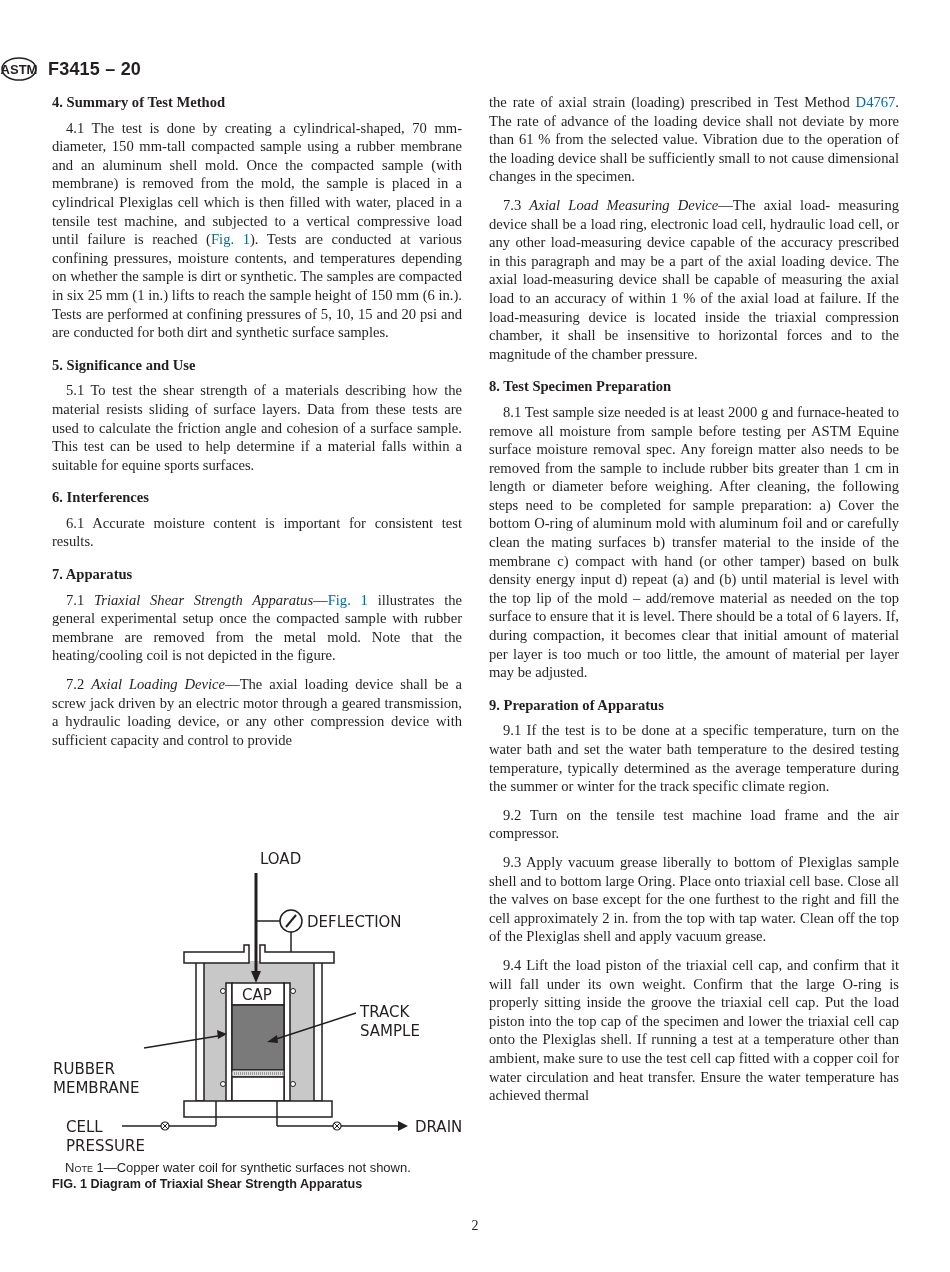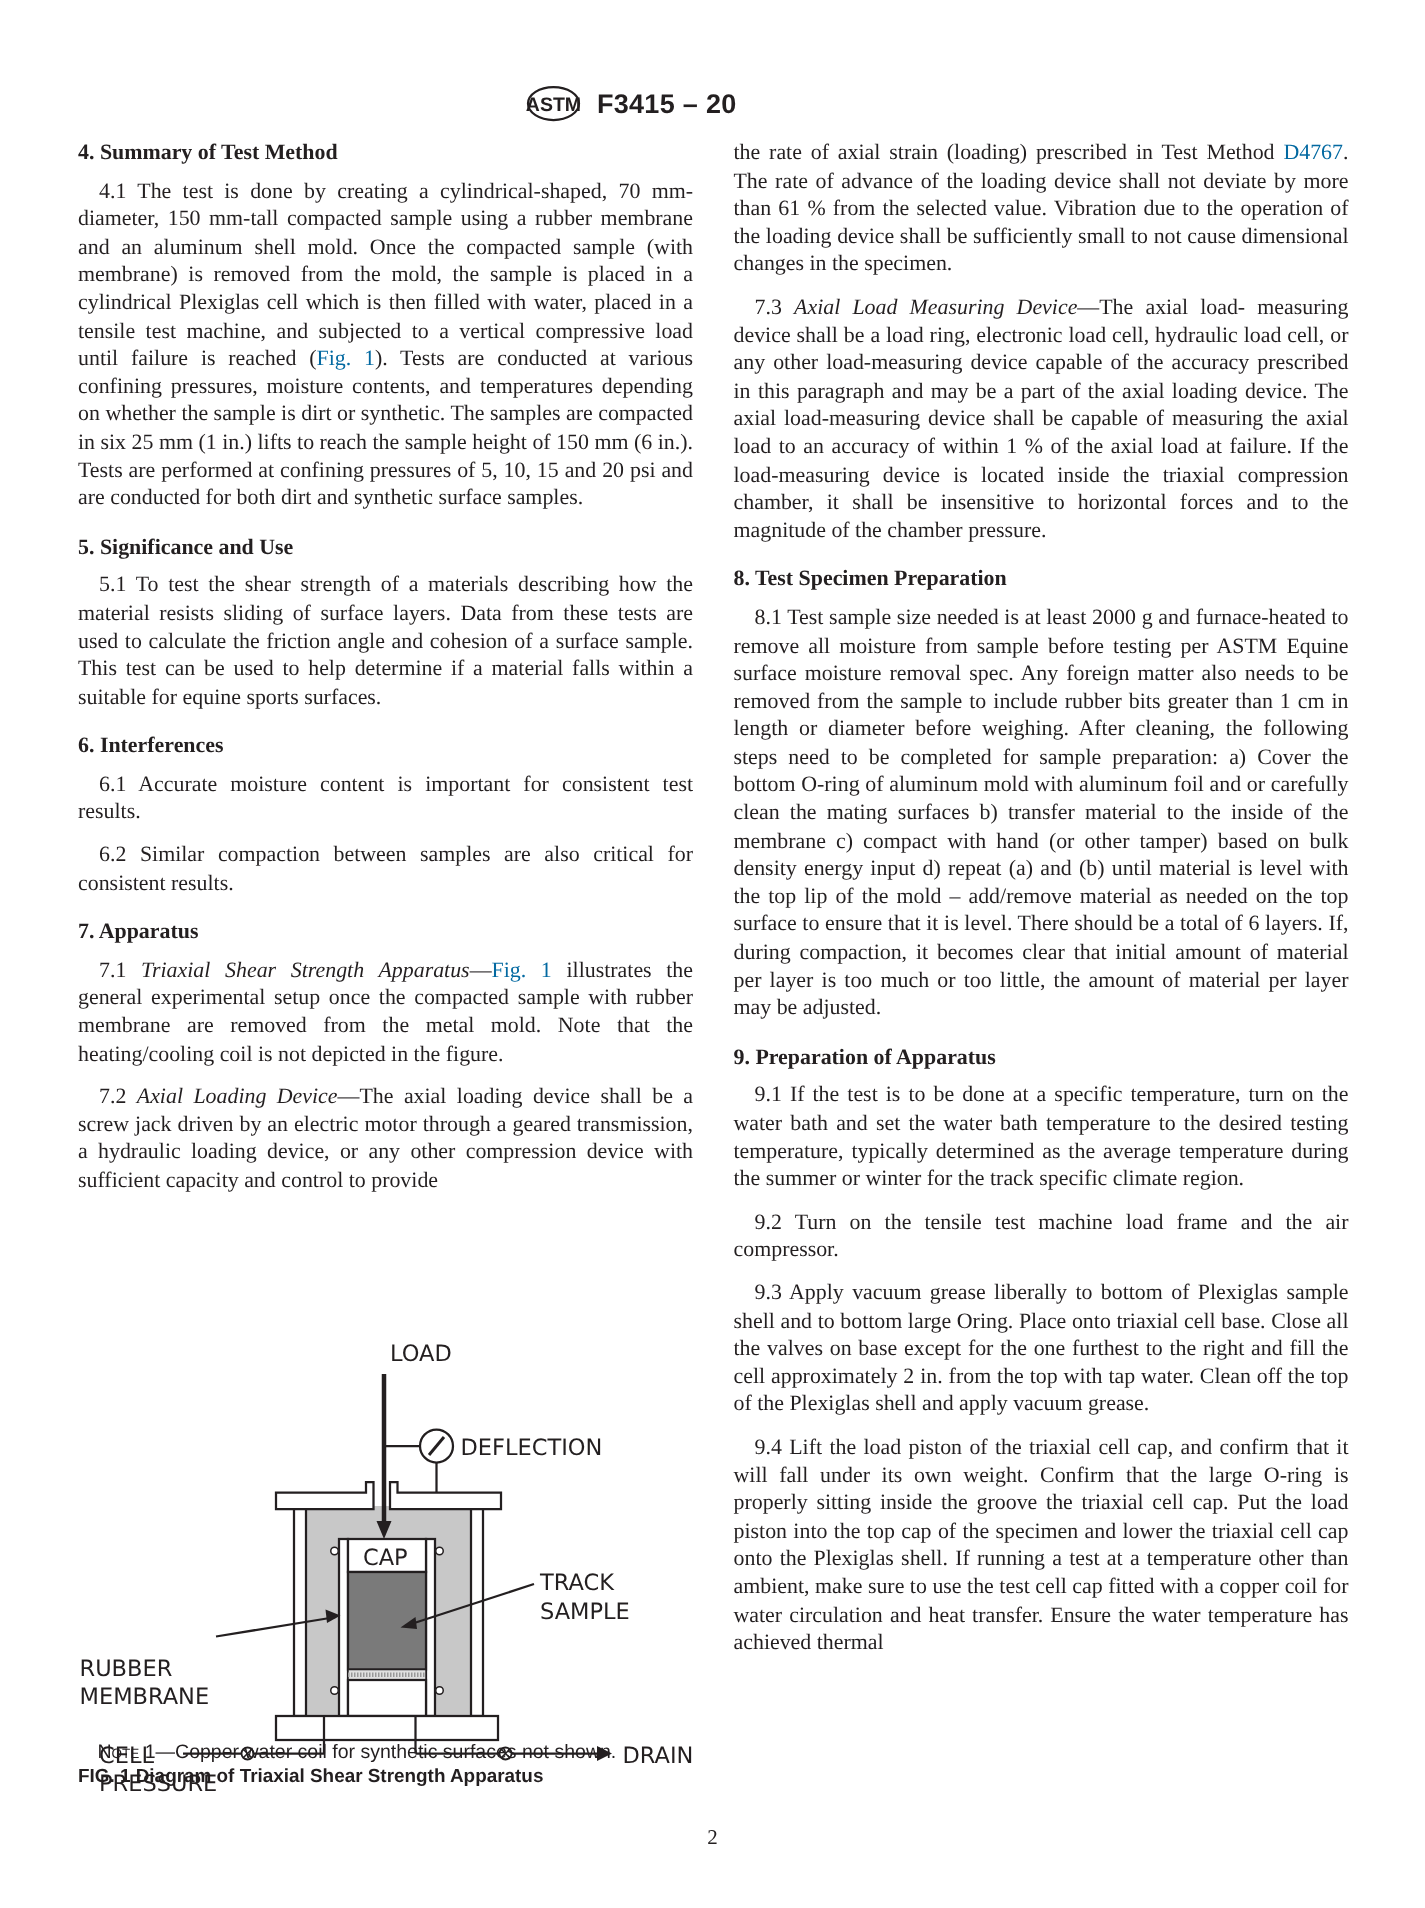--- a/index.html
+++ b/index.html
@@ -1,31 +1,31 @@
 <!DOCTYPE html>
 <html><head>
 <meta charset="utf-8">
 <style>
   html, body { margin:0; padding:0; background:#ffffff; }
   body { width:950px; height:1272px; position:relative; overflow:hidden;
          font-family:"Liberation Serif", "DejaVu Serif", serif; color:#231f20; }
-  .header { position:absolute; top:56px; left:0; width:841px; text-align:center; }
+  .header { position:absolute; top:56px; left:0; width:841px; }
   .header .logo { display:inline-block; vertical-align:middle; width:38px; height:26px; margin-right:6px; }
   .header .code { display:inline-block; vertical-align:middle; font-family:"Liberation Sans", sans-serif;
                   font-weight:bold; font-size:18px; letter-spacing:0.2px; }
   .col { position:absolute; top:93px; width:410px; font-size:14.6px; line-height:18.6px; }
   .col.left { left:52px; }
   .col.right { left:489px; }
   .col p { margin:0 0 10px 0; text-align:justify; text-indent:14px; }
   .col p.cont { text-indent:0; }
   .col h3 { margin:0 0 7px 0; font-size:14.6px; font-weight:bold; }
   .col .section { margin-bottom:14px; }
   .link { color:#0369a1; }
   em { }
-  .figure { position:absolute; left:52px; top:888px; width:410px; height:330px;text-decoration:underline; }
+  .figure { position:absolute; left:52px; top:845px; width:410px; height:330px;text-decoration:underline; }
   .figure svg { position:absolute; left:0; top:0; }
   .fig-note { position:absolute; left:65px; top:1160px; font-size:13px; font-family:Liberation Sans, sans-serif; }
   .fig-note .sc { font-variant:small-caps; }
   .fig-caption { position:absolute; left:52px; top:1177px; width:410px; text-align:left;
                  font-family:"Liberation Sans", sans-serif; font-weight:bold; font-size:12.6px; }
   .page-num { position:absolute; top:1218px; left:0; width:950px; text-align:center; font-size:14px; }
   .diag-label { font-family:"DejaVu Sans", sans-serif; font-size:15px; fill:#231f20; }
 </style>
 </head>
 <body>
@@ -43,21 +43,20 @@
     <h3>4.  Summary of Test Method</h3>
     <p><span>4.1 The test is done by creating a cylindrical-shaped, 70 mm-diameter, 150 mm-tall compacted sample using a rubber membrane and an aluminum shell mold. Once the compacted sample (with membrane) is removed from the mold, the sample is placed in a cylindrical Plexiglas cell which is then filled with water, placed in a tensile test machine, and subjected to a vertical compressive load until failure is reached (</span><span class="link">Fig. 1</span><span>). Tests are conducted at various confining pressures, moisture contents, and temperatures depending on whether the sample is dirt or synthetic. The samples are compacted in six 25 mm (1 in.) lifts to reach the sample height of 150 mm (6 in.). Tests are performed at confining pressures of 5, 10, 15 and 20 psi and are conducted for both dirt and synthetic surface samples.</span></p>
   </div>
   <div class="section">
     <h3>5.  Significance and Use</h3>
     <p>5.1  To test the shear strength of a materials describing how the material resists sliding of surface layers. Data from these tests are used to calculate the friction angle and cohesion of a surface sample. This test can be used to help determine if a material falls within a suitable for equine sports surfaces.</p>
   </div>
   <div class="section">
     <h3>6.  Interferences</h3>
     <p>6.1  Accurate moisture content is important for consistent test results.</p>
-    <p>6.2  Similar compaction between samples are also critical for consistent results.</p>
   </div>
   <div class="section">
     <h3>7.  Apparatus</h3>
     <p><span>7.1  </span><em>Triaxial Shear Strength Apparatus</em><span>—</span><span class="link">Fig. 1</span><span> illustrates the general experimental setup once the compacted sample with rubber membrane are removed from the metal mold. Note that the heating/cooling coil is not depicted in the figure.</span></p>
     <p><span>7.2  </span><em>Axial Loading Device</em><span>—The axial loading device shall be a screw jack driven by an electric motor through a geared transmission, a hydraulic loading device, or any other compression device with sufficient capacity and control to provide</span></p>
   </div>
 </div>
 
 <div class="figure">
   <svg width="410" height="315" viewBox="0 0 410 315">

